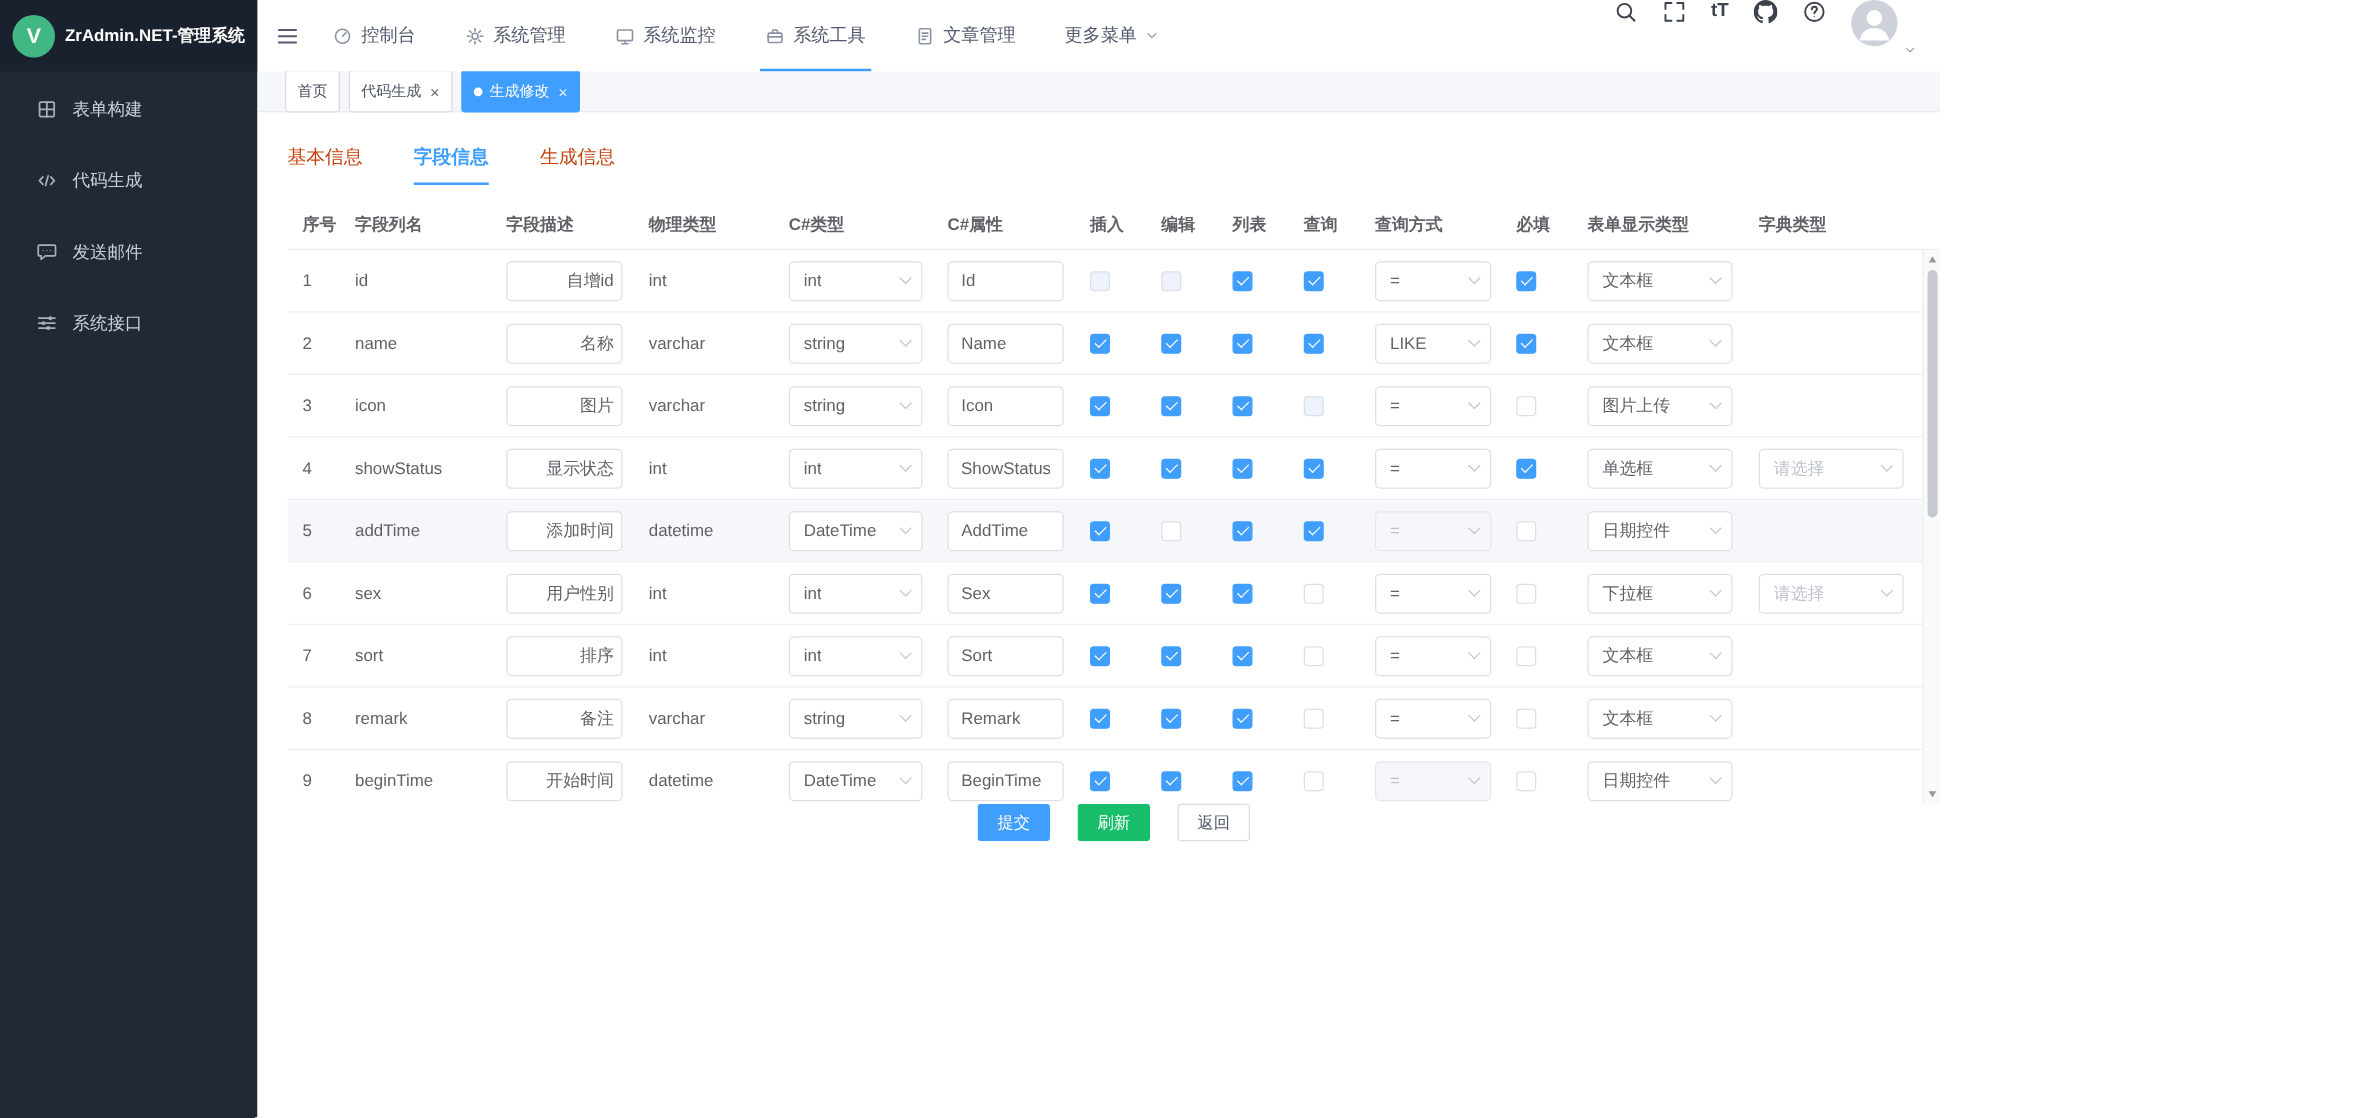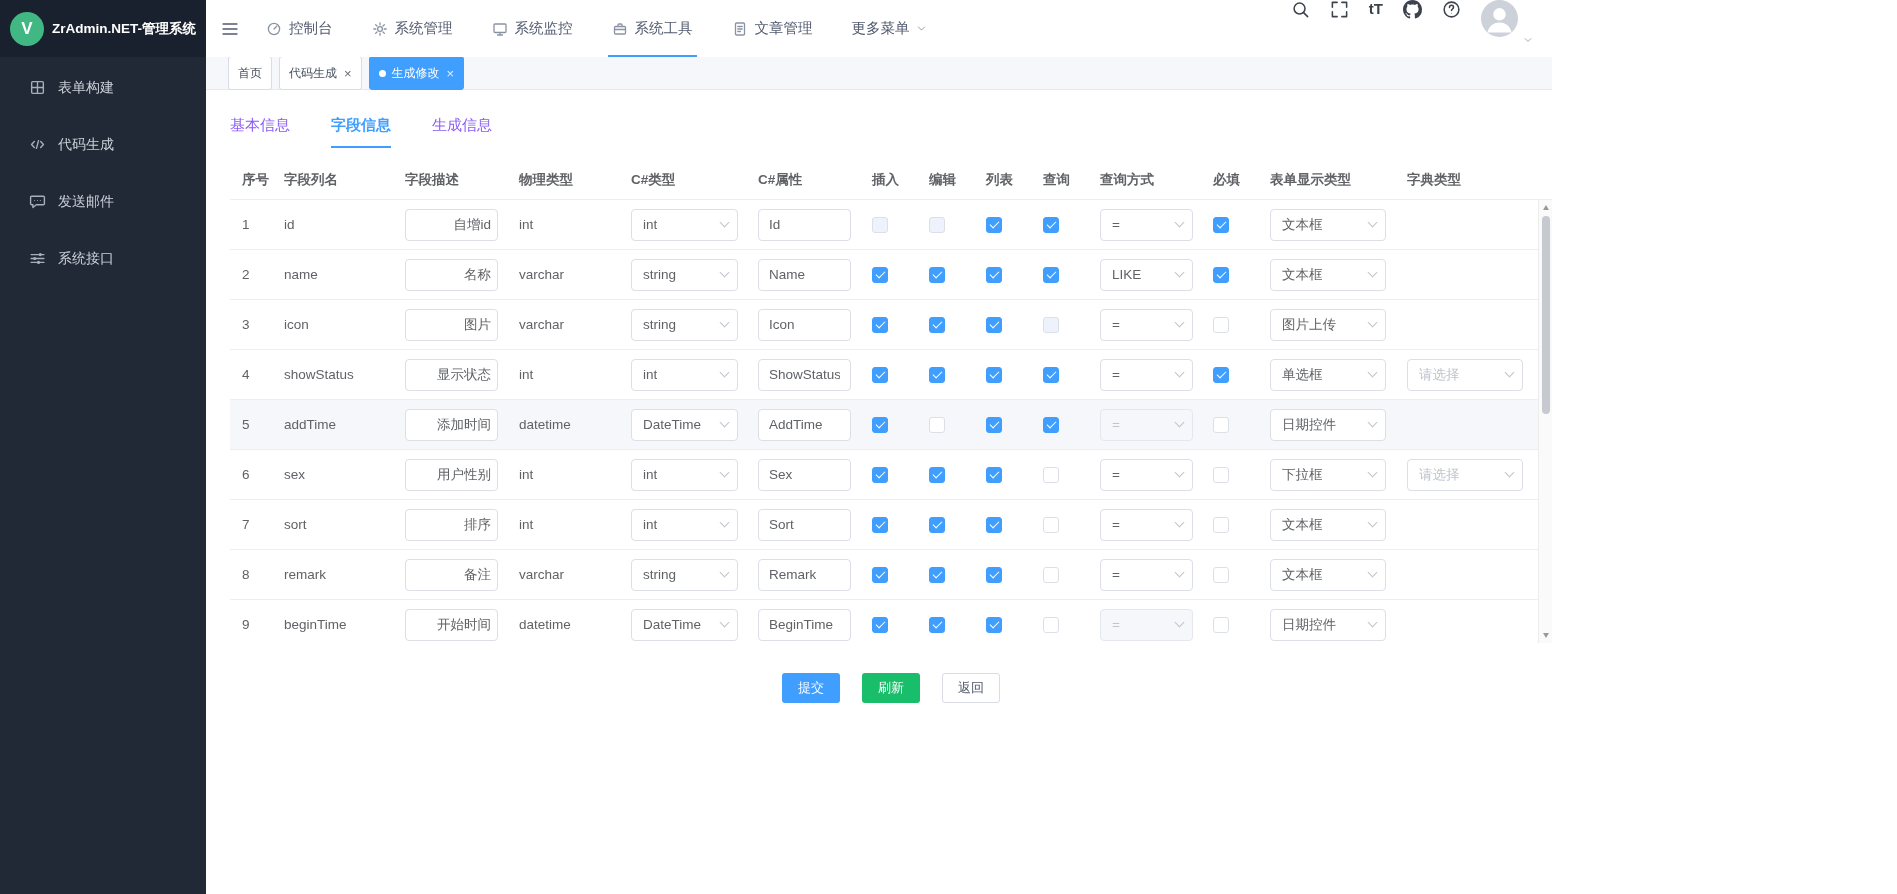--- a/index.html
+++ b/index.html
@@ -37,21 +37,21 @@
   .tabstrip{height:33px;background:#f6f7fa;border-bottom:1px solid #e9e9eb;display:flex;align-items:center;padding-left:22px}
   .ts-tab{height:26px;display:flex;align-items:center;padding:16px 9px;background:#fff;border:1px solid #d8dce5;
     border-radius:3px;margin-right:7px;font-size:12px;color:#495060;cursor:pointer;white-space:nowrap}
   .ts-tab.active{background:#409eff;border-color:#409eff;color:#fff}
   .ts-dot{width:7px;height:7px;border-radius:50%;background:#fff;margin-right:6px}
   .ts-close{margin-left:7px;font-size:13px;line-height:1;opacity:.85;cursor:pointer}
 
   
   .content{background:#fff;height:804px;padding:26px 0 0 24px}
   .dtabs{display:flex}
-  .dtab{font-size:15px;color:#8b5cf6;margin-right:41px;padding-bottom:13px;cursor:pointer;position:relative}
+  .dtab{font-size:15px;color:#c2410c;margin-right:41px;padding-bottom:13px;cursor:pointer;position:relative}
   .dtab.active{color:#409eff;font-weight:bold}
   .dtab.active::after{content:'';position:absolute;left:0;right:0;bottom:0;height:2px;background:#409eff}
 
   .table-wrap{width:1322px;position:relative;margin-top:12px}
   .t-header{display:flex;align-items:center;height:40px;padding-left:12px;border-bottom:1px solid #ebeef5;
     font-size:13.5px;color:#606266;font-weight:600}
   .t-body{height:443px;overflow:hidden;position:relative}
   .t-row{display:flex;align-items:center;height:50px;padding-left:12px;border-bottom:1px solid #ebeef5;
     font-size:13.5px;color:#606266}
   .t-row.hl{background:#f5f7fa}
@@ -80,21 +80,21 @@
   .cbx.disabled{background:#edf2fc;border-color:#dcdfe6;cursor:not-allowed}
 
   
   .scrollbar{position:absolute;top:0;right:0;bottom:0;width:14px;background:#fafafa;border-left:1px solid #ededed}
   .sb-btn{position:absolute;left:0;width:100%;height:13px;display:flex;align-items:center;justify-content:center}
   .sb-up{top:1px}.sb-down{bottom:1px}
   .sb-up::after{content:'';border-left:3.5px solid transparent;border-right:3.5px solid transparent;border-bottom:5px solid #999}
   .sb-down::after{content:'';border-left:3.5px solid transparent;border-right:3.5px solid transparent;border-top:5px solid #999}
   .sb-thumb{position:absolute;top:16px;left:3px;width:8px;height:198px;background:#c6c9cf;border-radius:6px;cursor:pointer}
 
-  .footer{width:1322px;display:flex;justify-content:center;gap:22px;margin-top:30px}
+  .footer{width:1322px;display:flex;justify-content:center;gap:22px;}
   .btn{height:30px;padding:0 15px;border-radius:3px;font-size:13px;border:1px solid transparent;cursor:pointer;font-family:inherit}
   .btn.primary{background:#409eff;color:#fff}
   .btn.success{background:#19be6b;color:#fff}
   .btn.default{background:#fff;border-color:#d9dce5;color:#515a6e}
 
   .ico svg,.tb-ico svg,.burger svg,.avatar svg,.avatar-caret svg,.nav-chev svg{width:100%;height:100%;display:block}
 </style>
 </head>
 <body>
 

